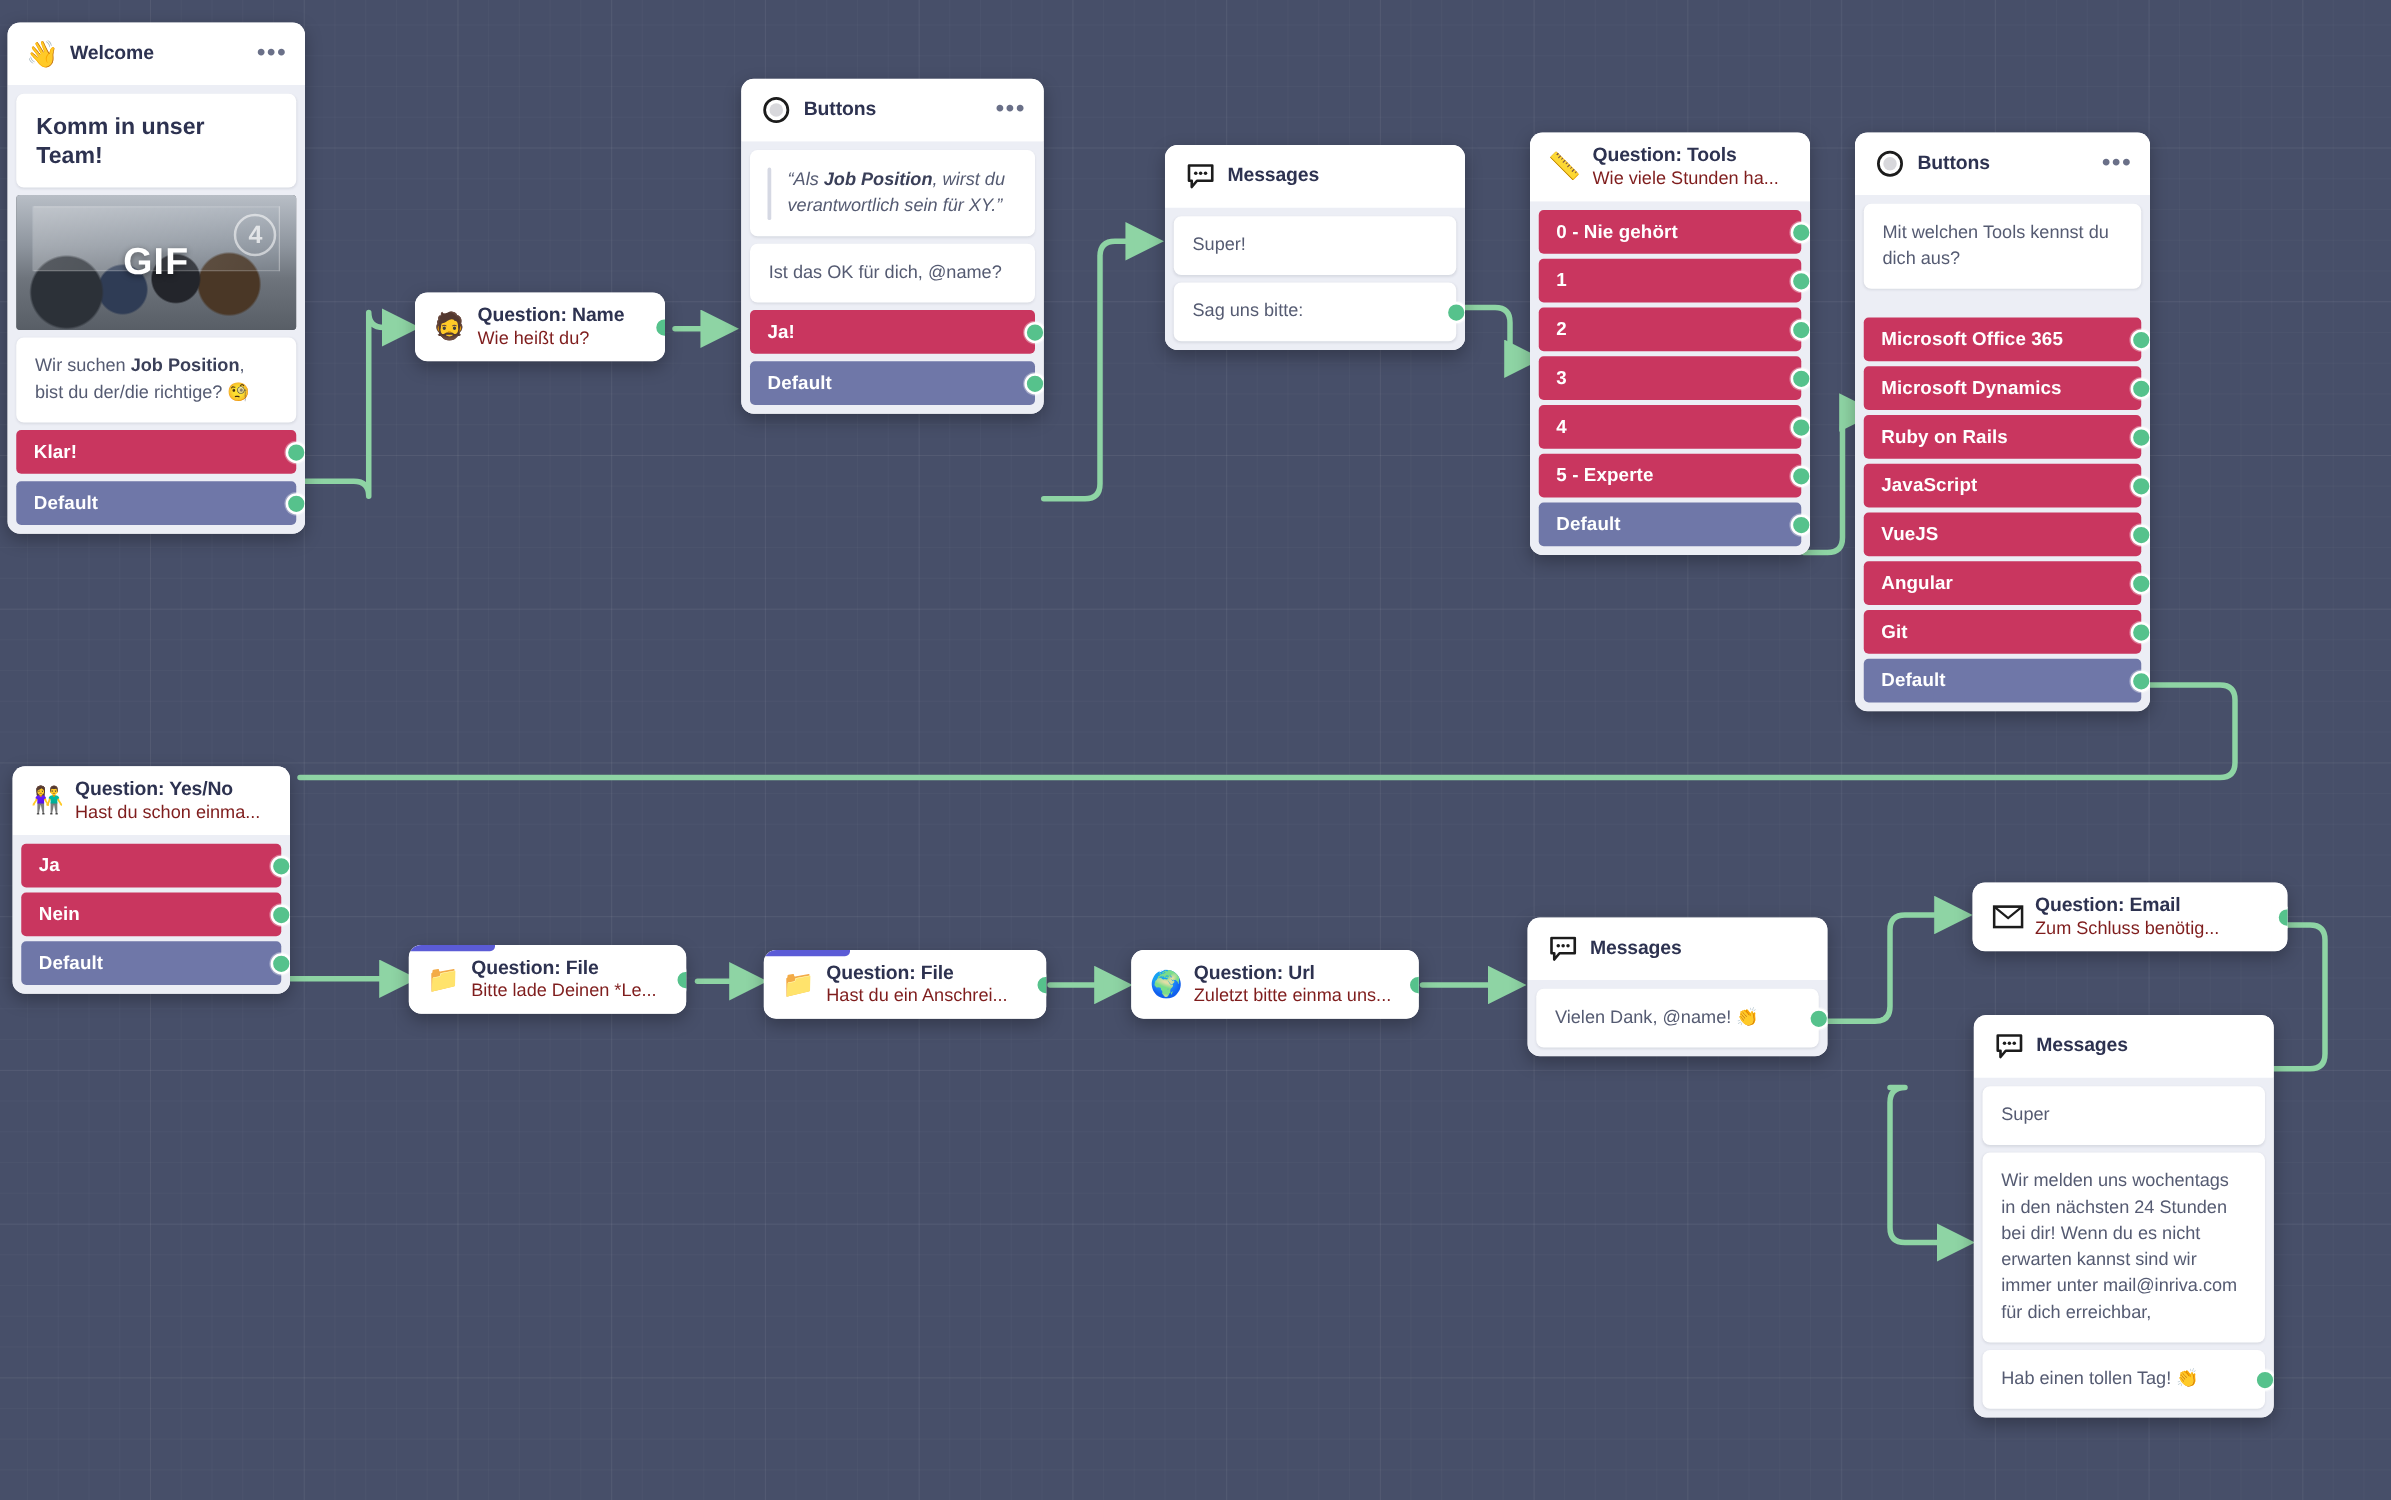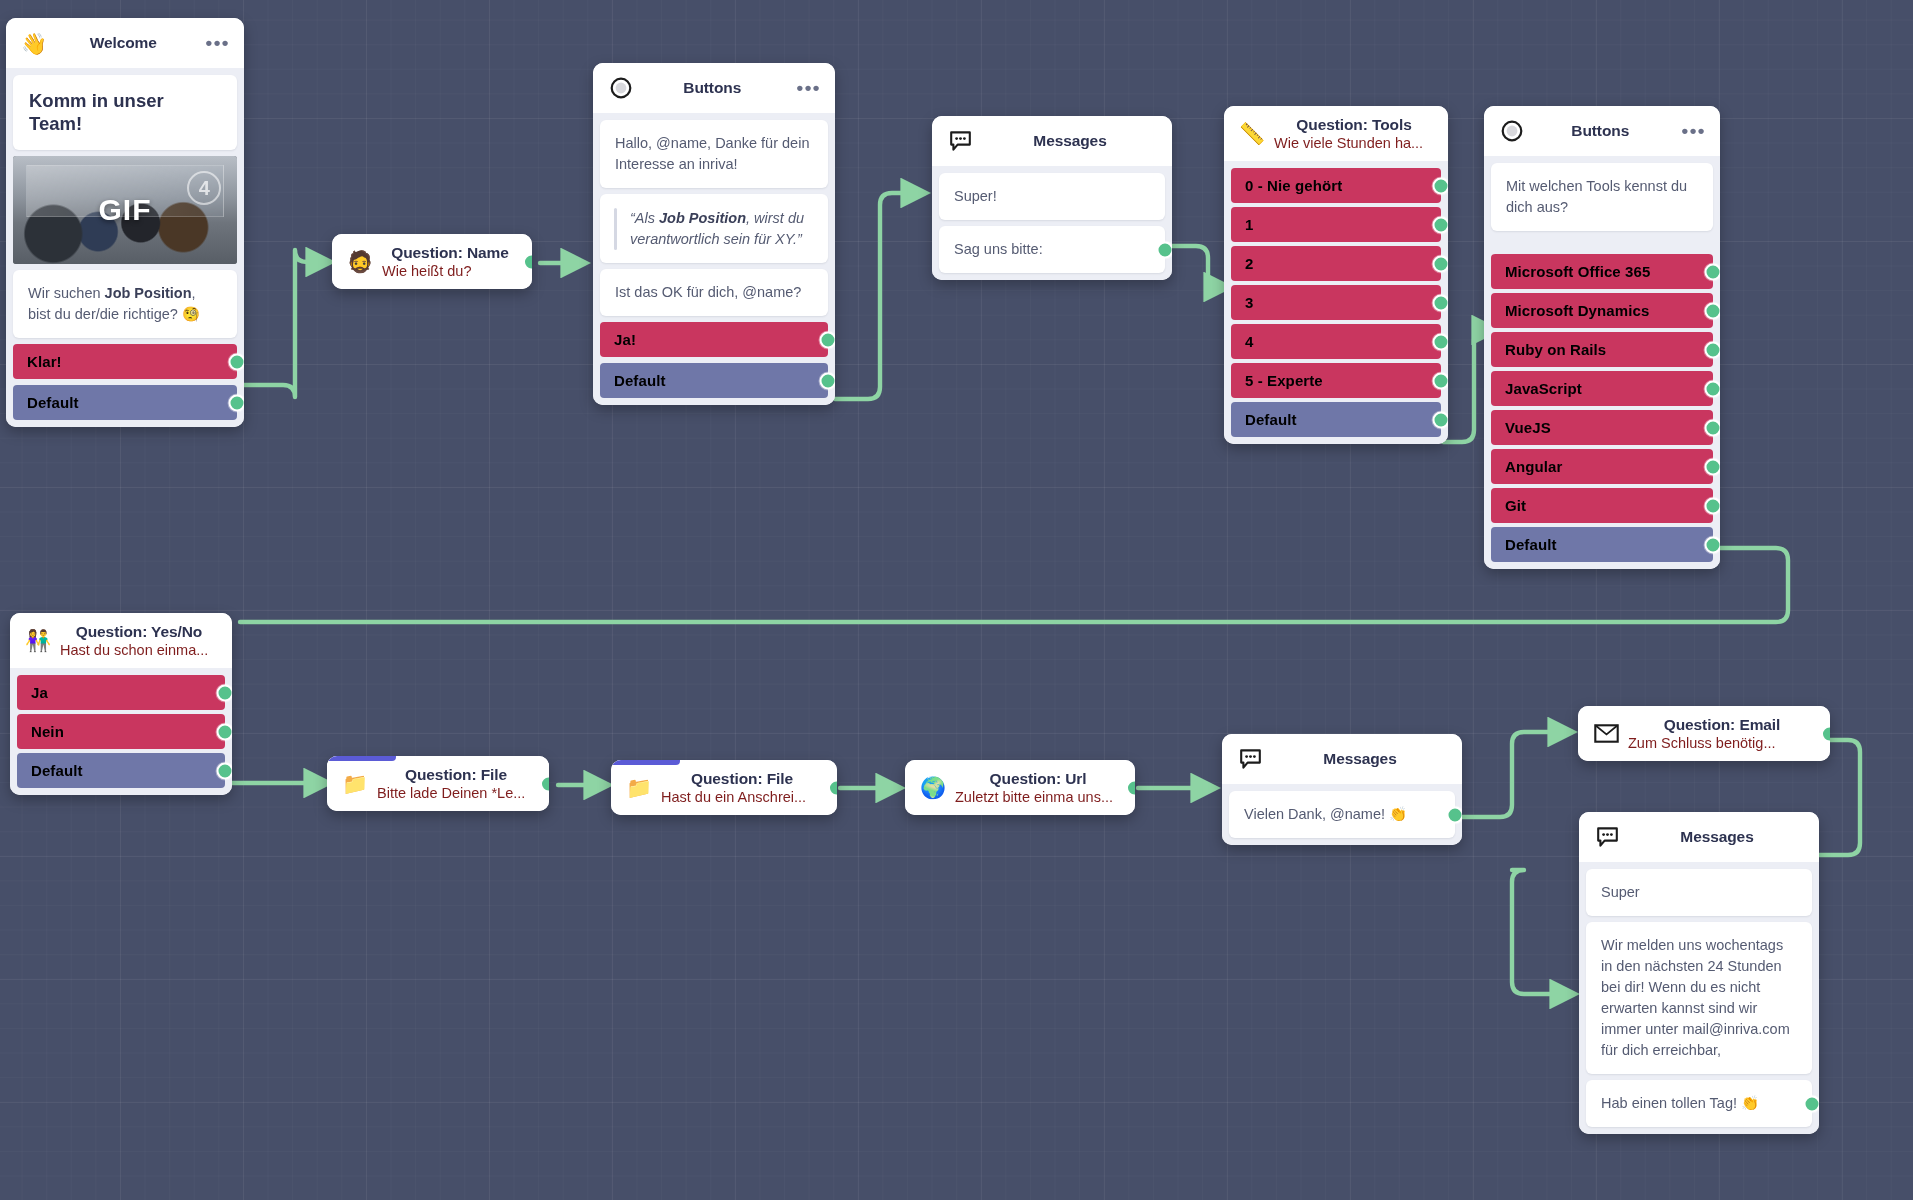--- a/index.html
+++ b/index.html
@@ -55,21 +55,20 @@
     font-size: 21px; line-height: 1;
   }
 
   .head-text { flex: 1 1 auto; min-width: 0; }
   .head-title {
     font-size: 15.5px;
     font-weight: bold;
     color: #2d3250;
     letter-spacing: -0.1px;
     white-space: nowrap;
-    text-align: center;
   }
   .head-sub {
     font-size: 14.5px;
     color: #7f1d1d;
     white-space: nowrap;
     overflow: hidden;
     text-overflow: ellipsis;
     margin-top: 1px;
   }
 
@@ -116,21 +115,21 @@
   .bubble.quote b { font-style: italic; color: #3a3f58; }
   .bubble b { color: #3a3f58; }
 
   
   .choice {
     position: relative;
     border-radius: 4px;
     padding: 9px 14px;
     font-size: 15px;
     font-weight: bold;
-    color: #000000;
+    color: #ffffff;
     letter-spacing: 0.1px;
   }
   .choice.pink   { background: #c9365f; }
   .choice.purple { background: #6f77a8; }
 
   
   .port {
     position: absolute;
     width: 17px; height: 17px;
     border-radius: 50%;
@@ -296,21 +295,20 @@
           <circle cx="11" cy="11" r="9.3" fill="#fff" stroke="#1c1c1c" stroke-width="2.2"></circle>
           <circle cx="11" cy="11" r="5.4" fill="#d8d8dc"></circle>
         </svg>
       </span>
       <div class="head-text">
         <div class="head-title">Buttons</div>
       </div>
       <span class="dots">•••</span>
     </div>
     <div class="node-body">
-      <div class="bubble">Hallo, @name, Danke für dein Interesse an inriva!</div>
       <div class="bubble quote">
         <span class="quote-bar"></span>
         <span>
           <span>“Als </span><b>Job Position</b><span>, wirst du verantwortlich sein für XY.”</span>
         </span>
       </div>
       <div class="bubble">Ist das OK für dich, @name?</div>
       <div class="choice pink">
         <span>Ja!</span>
         <span class="port"></span>

